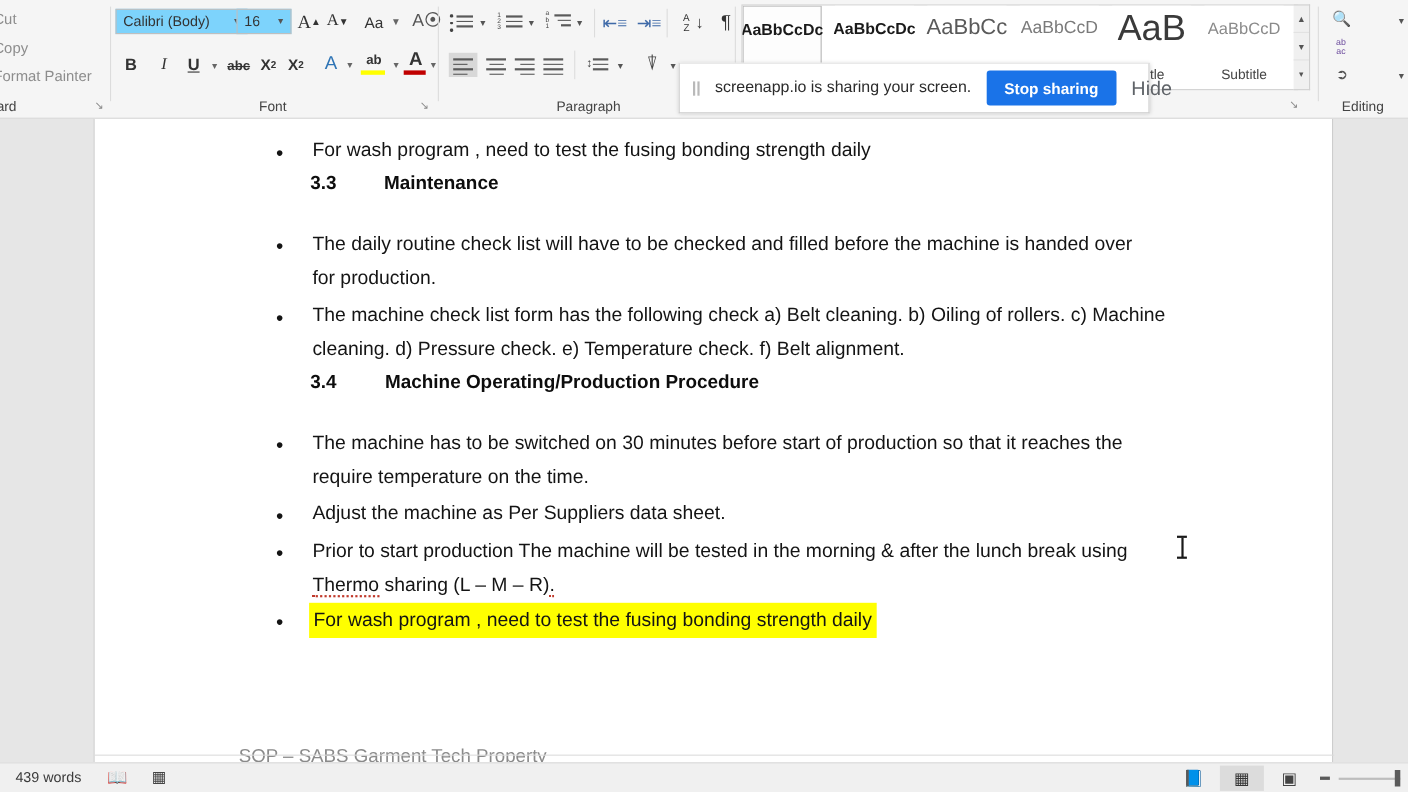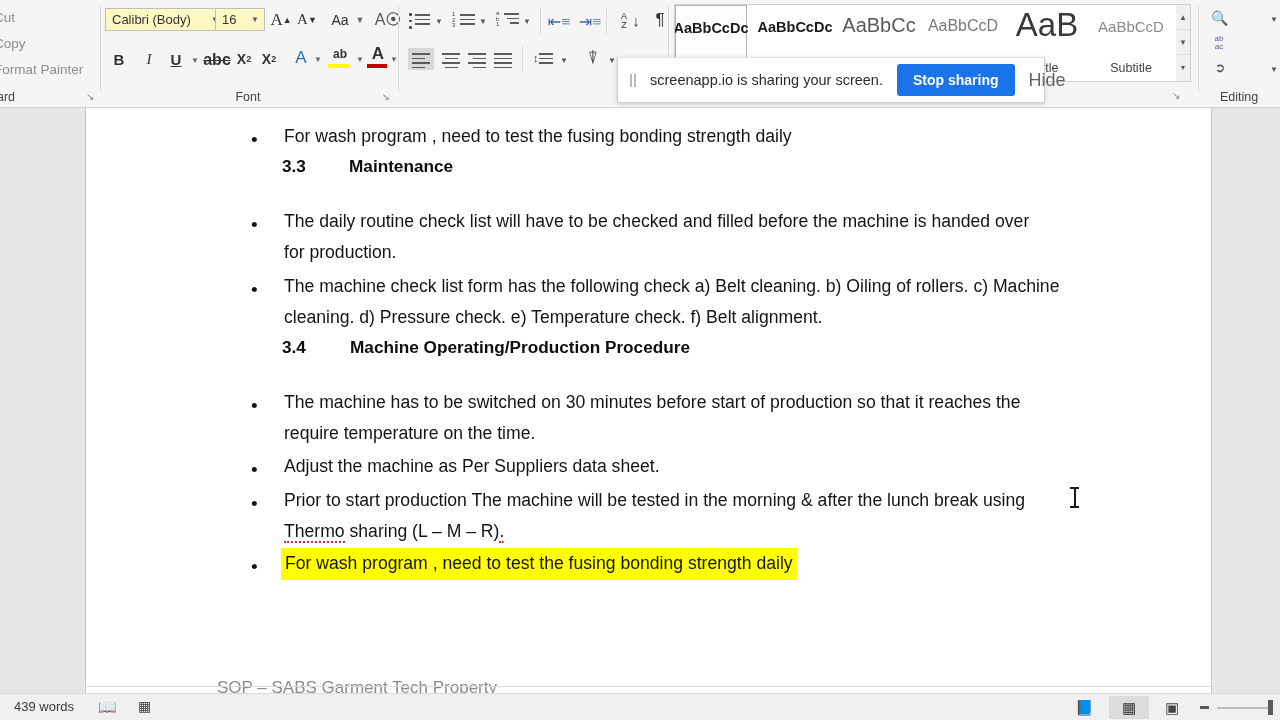--- a/index.html
+++ b/index.html
@@ -36,21 +36,21 @@
     font-size: 13.5px; color: #8d8d8d;
     white-space: nowrap;
   }
   .dlg-launcher {
     position: absolute; font-size: 10px; color: #8a8a8a;
   }
 
   
   .fontbox {
     position: absolute;
-    border: 1px solid #bfbfbf; background: #fef9c3;
+    border: 1px solid #bfbfbf; background: #7dd3fc;
     height: 23px;
     display: flex; align-items: center;
   }
   .fontbox .txt {
     font-size: 13px; color: #333; padding-left: 6px;
     font-family: "Liberation Sans", sans-serif;
     white-space: nowrap; overflow: hidden;
   }
   .fontbox .caret {
     margin-left: auto; margin-right: 5px;
@@ -283,21 +283,21 @@
       <div class="ricon sans" style="top:48px; left:9px; width:20px; height:22px; font-size:15px; font-weight:bold;">
           <span>B</span>
         </div>
       <div class="ricon" style="top:48px; left:39px; width:20px; height:22px; font-size:15px; font-style:italic;">
           <span>I</span>
         </div>
       <div class="ricon sans" style="top:48px; left:66px; width:20px; height:22px; font-size:15px; text-decoration:underline; font-weight:bold;">
           <span>U</span>
         </div>
       <div class="ricon" style="top:50px; left:88px; width:14px; height:20px; font-size:8px; color:#666;">▼</div>
-      <div class="ricon sans" style="top:50px; left:104px; width:26px; height:20px; font-size:16px; text-decoration:line-through; font-weight:bold;">
+      <div class="ricon sans" style="top:50px; left:104px; width:26px; height:20px; font-size:12px; text-decoration:line-through; font-weight:bold;">
           <span>abc</span>
         </div>
       <div class="ricon sans" style="top:48px; left:133px; width:22px; height:22px; font-size:14px; font-weight:bold;">
         <span>X</span>
           <span class="sub">2</span>
       </div>
       <div class="ricon sans" style="top:48px; left:158px; width:22px; height:22px; font-size:14px; font-weight:bold;">
         <span>X</span>
           <span class="sup">2</span>
       </div>
@@ -418,20 +418,21 @@
             <i></i>
             <i></i>
           </div>
         <div style="position:absolute; top:4px; left:3px; font-size:11px; color:#444;">↕</div>
       </div>
       <div class="ricon" style="top:52px; left:158px; width:12px; height:16px; font-size:8px; color:#555;">▼</div>
 
       <div class="ricon" style="top:46px; left:180px; width:26px; height:24px; font-size:18px; color:#444;">⍒</div>
       <div class="ricon" style="top:52px; left:206px; width:12px; height:16px; font-size:8px; color:#555;">▼</div>
 
+      <div class="rgroup-label">Paragraph</div>
       <div class="dlg-launcher" style="bottom:6px; right:6px;">↘</div>
     </div>
 
     <div class="grp-sep" style="left:668px;"></div>
 
     <div class="styles-gallery">
       <div class="style-item selected" style="left:0px;">
         <div class="style-preview" style="font-size:14.5px; color:#1a1a1a; font-weight:bold;">AaBbCcDc</div>
         <div class="style-name">Normal</div>
       </div>

